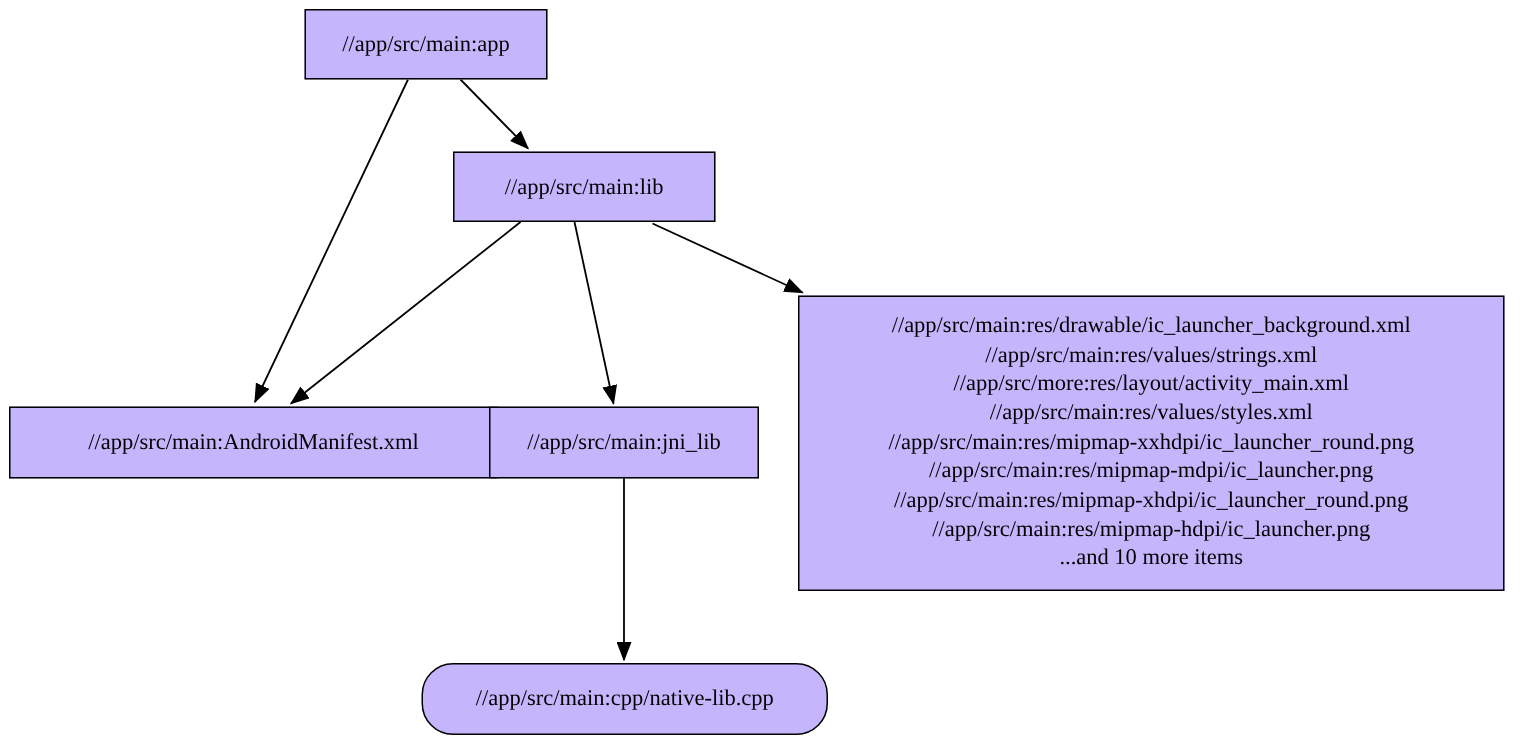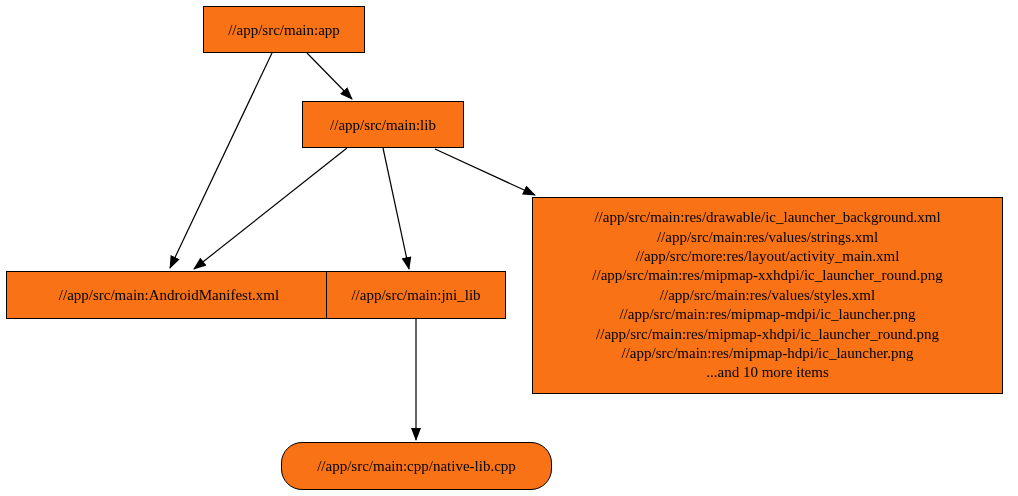--- a/index.html
+++ b/index.html
@@ -20,21 +20,21 @@
     position: absolute;
     left: 0;
     top: 0;
     width: 1018px;
     height: 496px;
   }
   .node {
     position: absolute;
     box-sizing: border-box;
     border: 1px solid #000000;
-    background: #f97316;
+    background: #c4b5fd;
     display: flex;
     align-items: center;
     justify-content: center;
     text-align: center;
     font-size: 15px;
     line-height: 1.2;
     white-space: nowrap;
   }
   .node.multiline {
     flex-direction: column;
@@ -65,38 +65,38 @@
     <line class="edge-line" x1="347" y1="148" x2="194" y2="269" marker-end="url(#arrow)"></line>
     <line class="edge-line" x1="383" y1="148" x2="409" y2="269" marker-end="url(#arrow)"></line>
     <line class="edge-line" x1="435" y1="149" x2="535" y2="195" marker-end="url(#arrow)"></line>
     <line class="edge-line" x1="416" y1="318" x2="416" y2="440" marker-end="url(#arrow)"></line>
   </svg>
 
   <div class="node" style="left:203px; top:6px; width:162px; height:47px;">
     <span>//app/src/main:app</span>
   </div>
 
-  <div class="node" style="left:302px; top:101px; width:162px; height:47px;">
+  <div class="node" style="left:302px; top:101px; width:175px; height:47px;">
     <span>//app/src/main:lib</span>
   </div>
 
   <div class="node" style="left:6px; top:271px; width:326px; height:48px;">
     <span>//app/src/main:AndroidManifest.xml</span>
   </div>
 
   <div class="node" style="left:326px; top:271px; width:180px; height:48px;">
     <span>//app/src/main:jni_lib</span>
   </div>
 
   <div class="node multiline" style="left:532px; top:197px; width:471px; height:197px;">
     <div class="res-line">//app/src/main:res/drawable/ic_launcher_background.xml</div>
     <div class="res-line">//app/src/main:res/values/strings.xml</div>
     <div class="res-line">//app/src/more:res/layout/activity_main.xml</div>
+    <div class="res-line">//app/src/main:res/values/styles.xml</div>
     <div class="res-line">//app/src/main:res/mipmap-xxhdpi/ic_launcher_round.png</div>
-    <div class="res-line">//app/src/main:res/values/styles.xml</div>
     <div class="res-line">//app/src/main:res/mipmap-mdpi/ic_launcher.png</div>
     <div class="res-line">//app/src/main:res/mipmap-xhdpi/ic_launcher_round.png</div>
     <div class="res-line">//app/src/main:res/mipmap-hdpi/ic_launcher.png</div>
     <div class="res-line">...and 10 more items</div>
   </div>
 
   <div class="node" style="left:281px; top:442px; width:271px; height:48px;border-radius:21px;">
     <span>//app/src/main:cpp/native-lib.cpp</span>
   </div>
 

